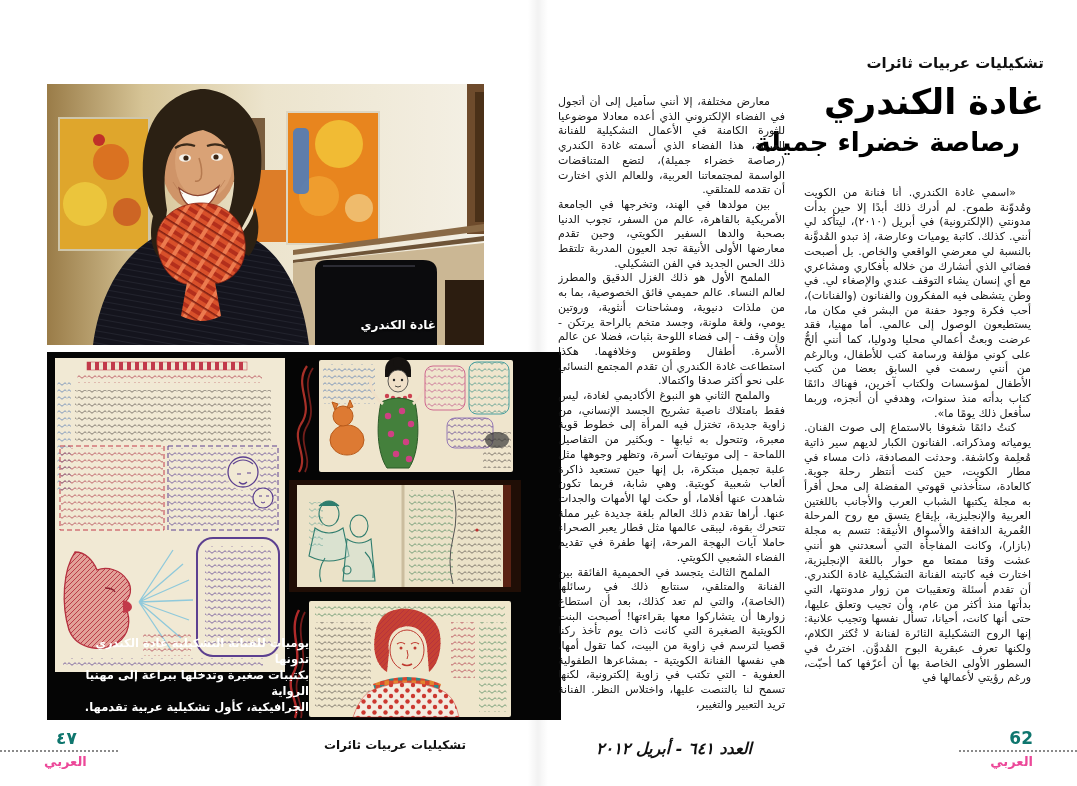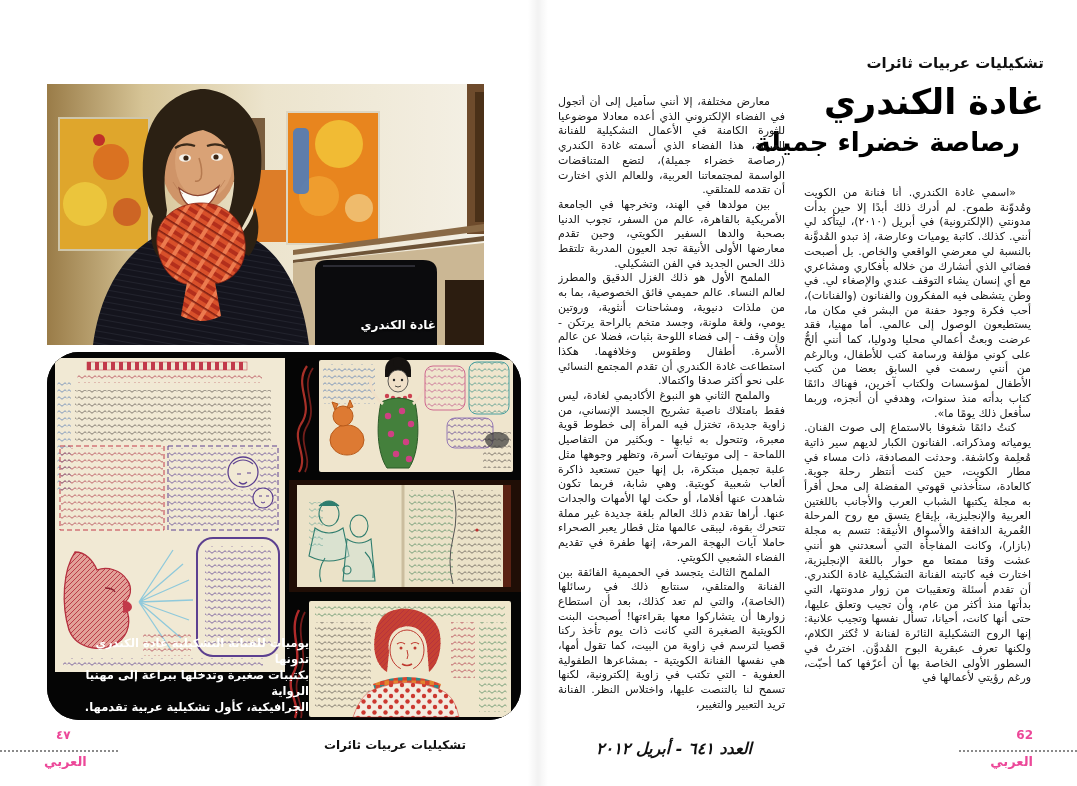--- a/index.html
+++ b/index.html
@@ -28,40 +28,40 @@
     direction:rtl; text-align:justify; overflow:hidden; color:#151515;
   }
   .col p { margin:0; text-indent:15px; }
   .colA { top:186px; right:46px; height:531px; }
   .colB { top:95px;  left:558px; height:622px; }
 
   .issue-line {
     position:absolute; top:739px; left:596px;
     font-size:16px; font-weight:bold; direction:rtl; color:#111;font-style:italic;
   }
-  .pagenum { position:absolute; top:728px; font-size:12px; font-weight:bold; color:#ec4899; }
+  .pagenum { position:absolute; top:728px; font-size:17px; font-weight:bold; color:#0f766e; }
   .pagenum.r { right:44px; } .pagenum.l { left:56px; }
   .dotline { position:absolute; top:750px; width:118px; border-top:2px dotted #8a8a8a; height:0; }
   .dotline.r { right:0; } .dotline.l { left:0; }
   .maglogo { position:absolute; top:754px; font-size:13px; font-weight:bold; direction:rtl; color:#ec4899; }
   .maglogo.r { right:44px; } .maglogo.l { left:44px; }
   .footer-kicker {
     position:absolute; top:738px; left:300px; width:190px; text-align:center;
     font-size:12px; font-weight:bold; direction:rtl; color:#111;
   }
 
   
   .photo { position:absolute; left:47px; top:84px; width:437px; height:261px; overflow:hidden; background:#d9cba6; }
   .photo svg { display:block; }
   .photo-caption {
     position:absolute; right:48px; bottom:13px; color:#fff;
     font-size:12px; font-weight:bold; direction:rtl;
     text-shadow:0 1px 2px rgba(0,0,0,0.85);
   }
-  .collage { position:absolute; left:47px; top:352px; width:474px; height:368px; background:#050505; overflow:hidden;border-radius:32px; }
+  .collage { position:absolute; left:47px; top:352px; width:514px; height:368px; background:#050505; overflow:hidden; }
   .collage svg { display:block; }
   .collage-caption {
     position:absolute; left:12px; bottom:5px; width:250px;
     direction:rtl; text-align:right; color:#ffffff;
     font-weight:bold; font-size:11.5px; line-height:16px;
   }
 </style>
 </head>
 <body>
 

